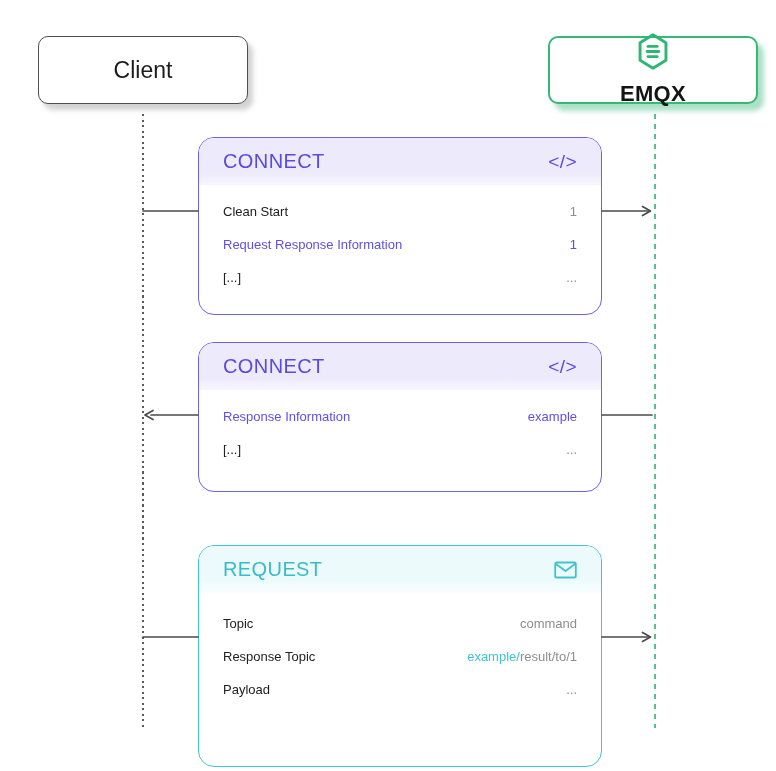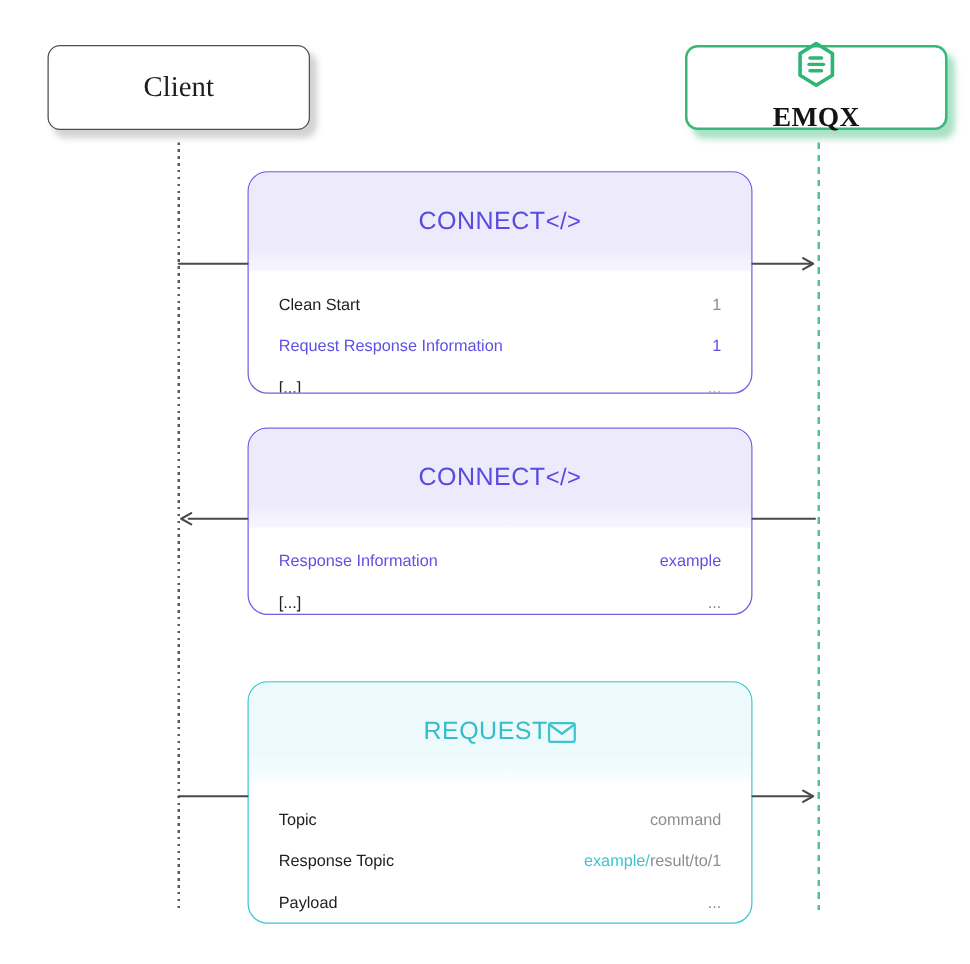--- a/index.html
+++ b/index.html
@@ -4,42 +4,42 @@
 <style>
   html,body{margin:0;padding:0;background:#ffffff;}
   body{width:776px;height:771px;position:relative;overflow:hidden;
        font-family:"Liberation Sans","DejaVu Sans",sans-serif;
        -webkit-font-smoothing:antialiased;}
   .stage{position:absolute;left:0;top:0;width:776px;height:771px;}
 
   
   .actor{position:absolute;top:36px;width:210px;height:68px;background:#fff;
          border-radius:10px;display:flex;align-items:center;justify-content:center;
-         gap:11px;box-sizing:border-box;font-family:Liberation Serif, serif;}
+         gap:11px;box-sizing:border-box;}
   .actor-client{left:38px;border:1.6px solid #4f4f4f;
          box-shadow:5px 6px 5px rgba(125,125,125,0.35);
          font-size:23px;color:#1c1c1c;font-weight:400;}
   .actor-emqx{left:548px;border:2px solid #36b877;
          box-shadow:6px 7px 5px rgba(54,184,119,0.42);
          font-size:22px;color:#141414;font-weight:700;letter-spacing:0.3px;flex-direction:column;}
 
   
   .lifeline{position:absolute;top:114px;width:2px;height:614px;}
   .lifeline-client{left:142px;
      background-image:repeating-linear-gradient(180deg,#5a5a5a 0px,#5a5a5a 2px,transparent 2px,transparent 5.5px);}
   .lifeline-emqx{left:654px;
      background-image:repeating-linear-gradient(180deg,#57bf91 0px,#57bf91 5px,transparent 5px,transparent 10px);}
 
   
   .card{position:absolute;left:198px;width:404px;background:#fff;border-radius:16px;
         box-sizing:border-box;overflow:hidden;}
   .card-purple{border:1.7px solid #6f60e6;}
   .card-teal{border:1.7px solid #3fc6d0;}
-  .card-header{height:47px;display:flex;align-items:center;justify-content:center;
-        padding:16px 24px;font-size:20px;font-weight:500;letter-spacing:0.4px;}
+  .card-header{height:47px;display:flex;align-items:center;justify-content:space-between;
+        padding:0 24px;font-size:20px;font-weight:500;letter-spacing:0.4px;}
   .card-purple .card-header{background:linear-gradient(180deg,#eceafb 72%,#f7f6fe 100%);color:#5a4be0;}
   .card-teal   .card-header{background:linear-gradient(180deg,#ecfafb 72%,#f9feff 100%);color:#38bcc9;}
   .hdr-icon{font-size:19px;font-weight:500;}
   .card-body{padding:10px 24px 10px;}
   .card-request .card-body{padding-top:14px;}
   .prop-row{display:flex;align-items:center;justify-content:space-between;
         height:33px;font-size:13px;}
   .t-dark{color:#212121;}
   .t-gray{color:#8e8e8e;}
   .t-purple{color:#5f50e2;text-align:right;}
@@ -105,21 +105,21 @@
         <span class="t-purple">Response Information</span>
         <span class="t-purple">example</span>
       </div>
       <div class="prop-row">
         <span class="t-dark">[...]</span>
         <span class="t-gray">...</span>
       </div>
     </div>
   </div>
 
-  <div class="card card-teal card-request" style="top:545px;height:194px;">
+  <div class="card card-teal card-request" style="top:545px;height:222px;">
     <div class="card-header">
       <span>REQUEST</span>
       <span style="display:flex;">
         <svg width="23" height="18" viewBox="0 0 23 18">
           <rect x="1.2" y="1.5" width="20.6" height="15" rx="1.6" fill="none" stroke="#3fc3cf" stroke-width="1.8"></rect>
           <polyline points="2,3 11.5,10 21,3" fill="none" stroke="#3fc3cf" stroke-width="1.8" stroke-linejoin="round" stroke-linecap="round"></polyline>
         </svg>
       </span>
     </div>
     <div class="card-body">

